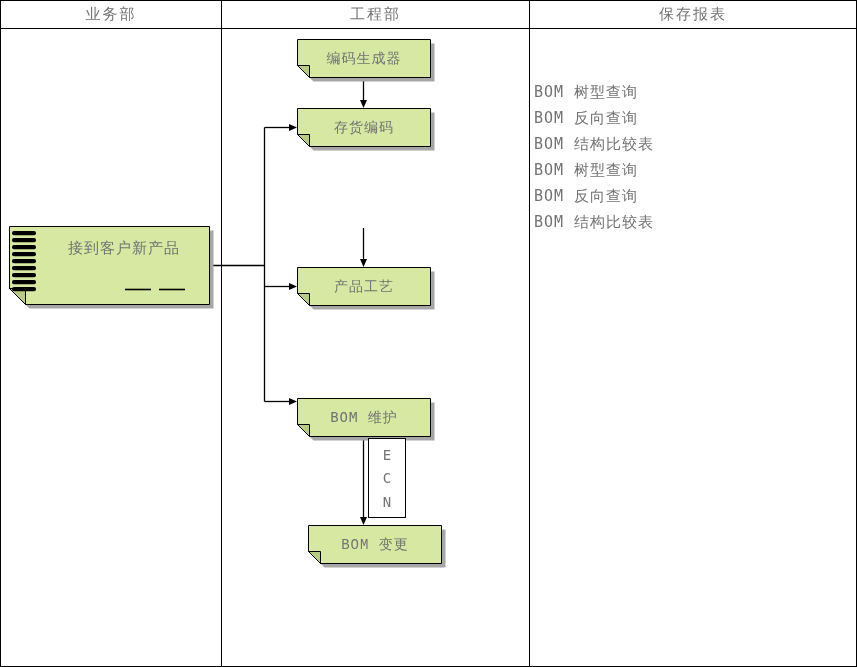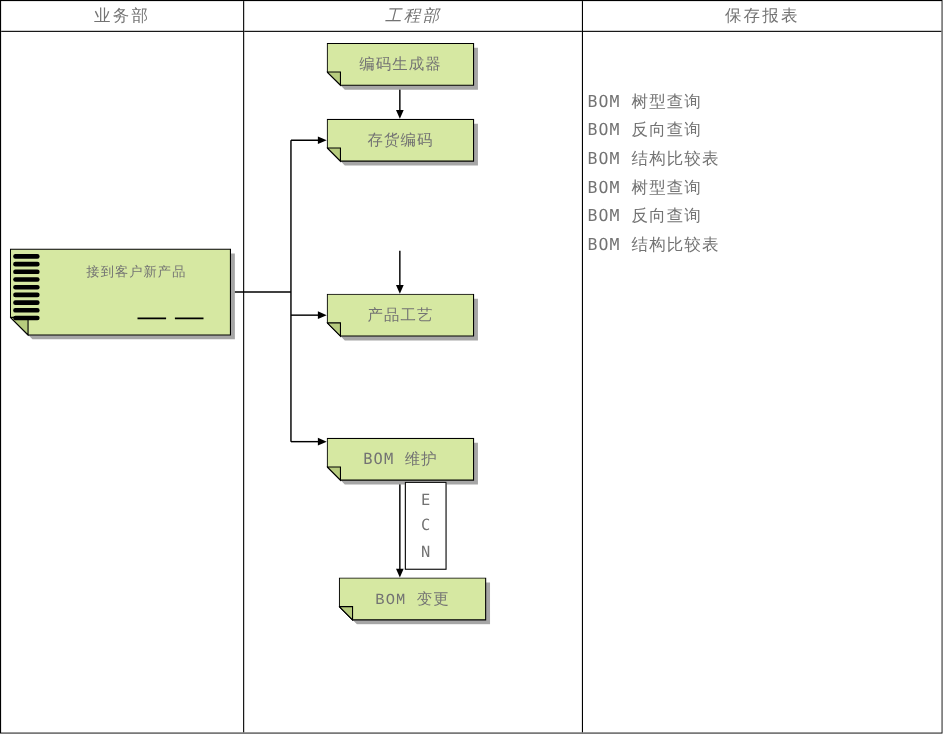--- a/index.html
+++ b/index.html
@@ -16,41 +16,41 @@
   .vline{position:absolute;top:0;width:1px;height:665px;background:#000;}
   .v1{left:220px;} .v2{left:528px;}
   
   .header-cell{
     position:absolute;top:0;height:27px;
     border-bottom:1px solid #000;
     display:flex;align-items:center;justify-content:center;
     font-size:15px;letter-spacing:2px;
   }
   .hc1{left:0;width:220px;}
-  .hc2{left:221px;width:307px;font-style:italic;}
+  .hc2{left:221px;width:307px;}
   .hc3{left:529px;width:326px;}
   
   .overlay{position:absolute;left:0;top:0;pointer-events:none;}
   
   .node{position:absolute;width:138px;height:34px;}
   .node svg{position:absolute;left:0;top:0;}
   .node .label{
     position:absolute;left:0;top:0;width:134px;height:39px;
     display:flex;align-items:center;justify-content:center;
     font-size:14px;letter-spacing:1px;
   }
   .sh{fill:#a6a6a6;stroke:none;}
   .bg{fill:#d6e8a2;stroke:#000;stroke-width:1;}
   .fold{fill:#b7cc7e;stroke:#000;stroke-width:1;}
   
   .docnode{position:absolute;left:8px;top:225px;width:210px;height:86px;}
   .docnode svg{position:absolute;left:0;top:0;}
   .docnode .label{
     position:absolute;left:32px;top:13px;width:166px;
-    font-size:12px;letter-spacing:1px;text-align:center;
+    font-size:15px;letter-spacing:1px;text-align:center;
   }
   
   .ecn{
     position:absolute;left:367px;top:437px;width:36px;height:78px;
     background:#fff;border:1px solid #000;
     display:flex;flex-direction:column;align-items:center;justify-content:space-evenly;
     font-size:14px;
   }
   
   .reports{position:absolute;left:533px;top:78px;}

